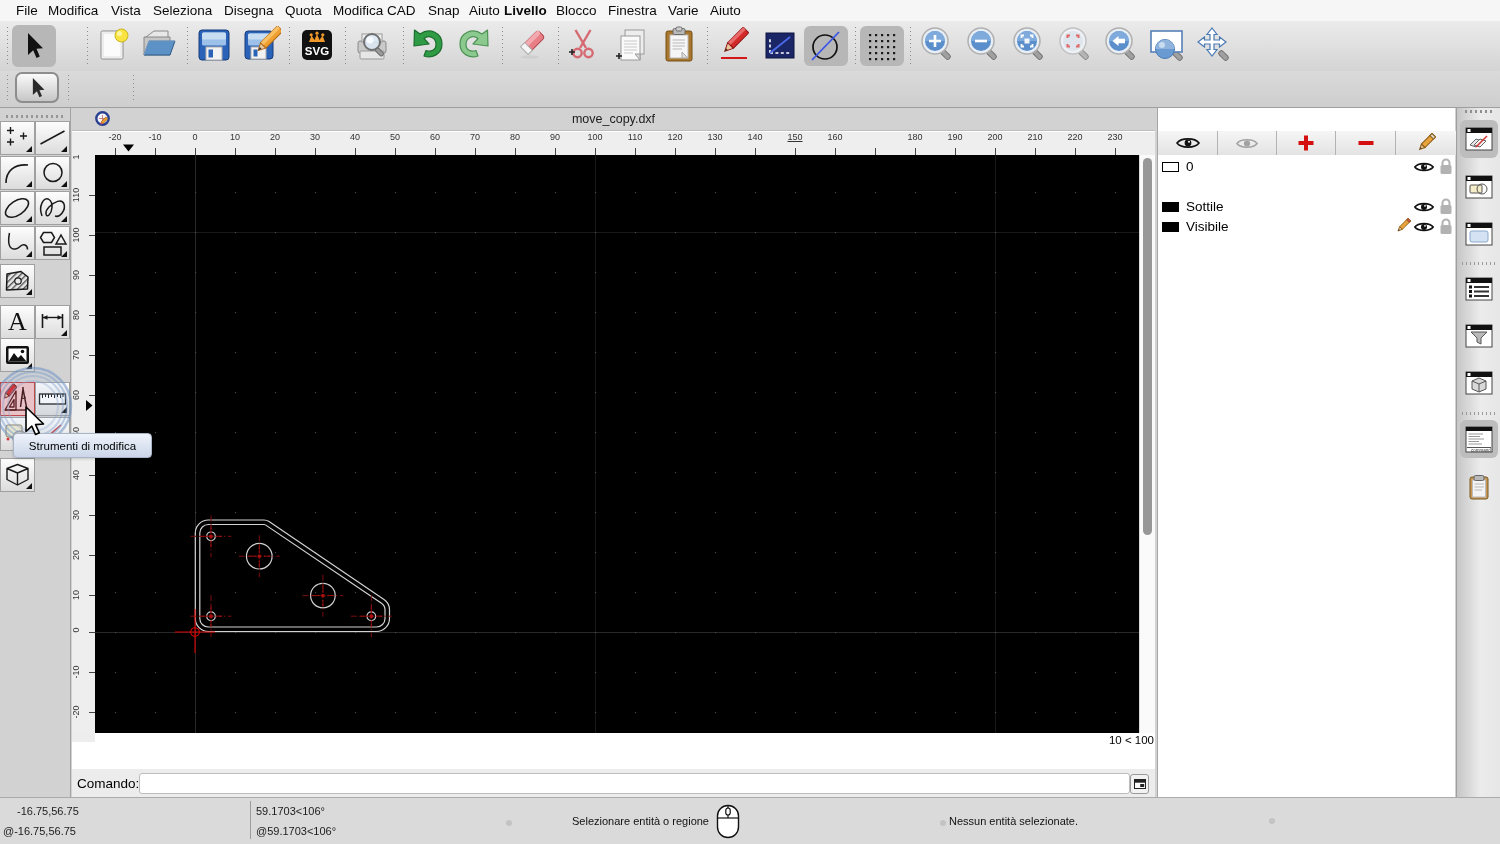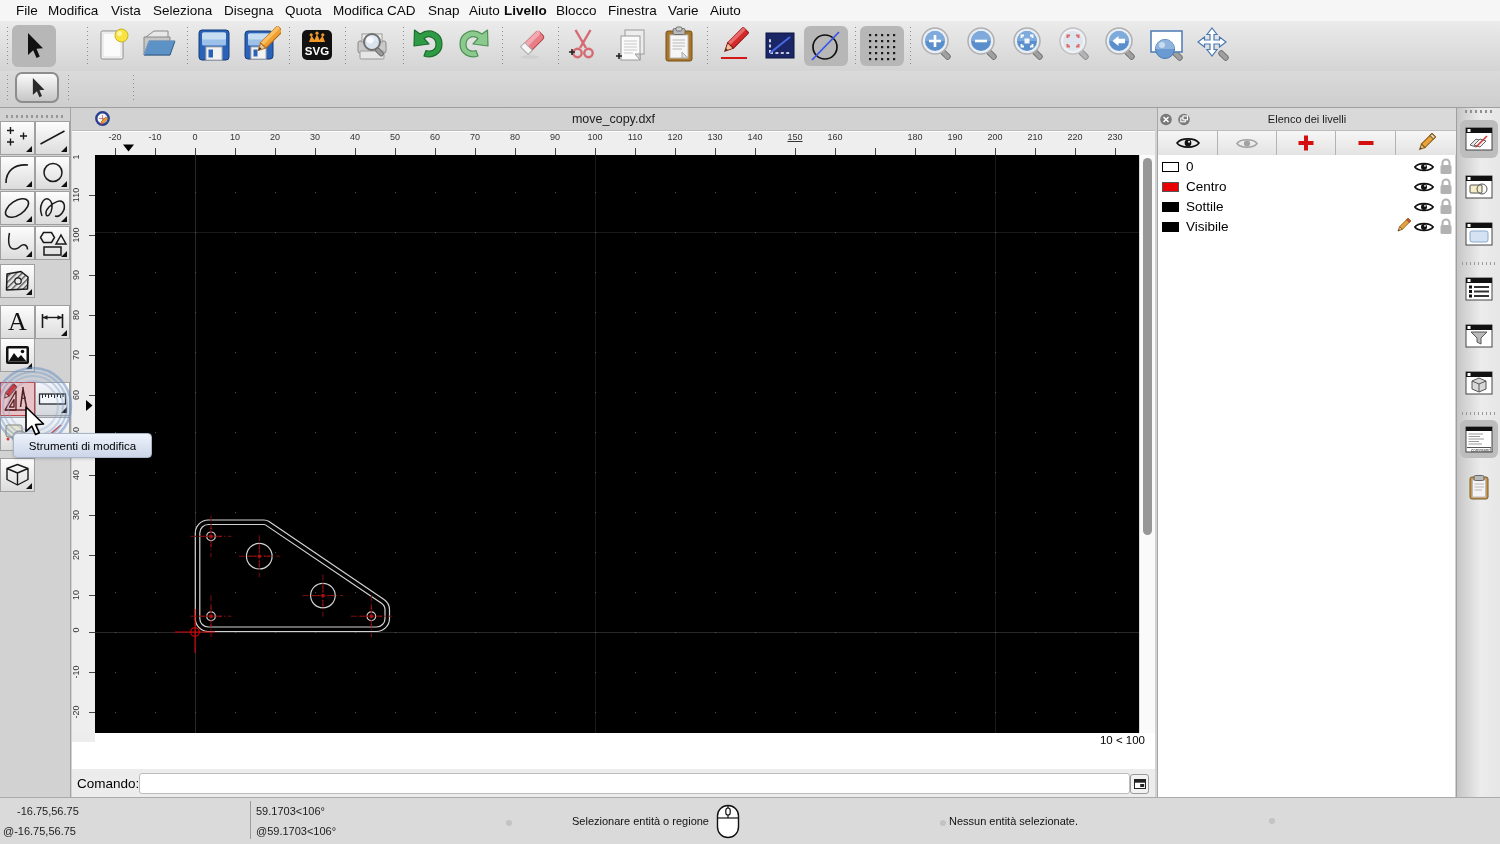--- a/index.html
+++ b/index.html
@@ -29,21 +29,21 @@
 #mdititle { position:absolute; left:0; top:0; width:1083px; height:23px; background:#d2d2d2; border-bottom:1px solid #bdbdbd; }
 #mdititle .t { position:absolute; left:0; width:100%; text-align:center; top:4px; font-size:12.5px; color:#1c1c1c; }
 #hruler { position:absolute; left:0; top:24px; width:1083px; height:23px; background:#eeeeee; }
 #hruler span { position:absolute; top:0px; font-size:9px; color:#333; transform:translateX(-50%); }
 #vruler { position:absolute; left:0; top:47px; width:23px; height:578px; background:#eeeeee; }
 #vruler span { position:absolute; left:-6px; font-size:9px; color:#333; transform:rotate(-90deg); transform-origin:center; width:20px; text-align:center; }
 #canvas { position:absolute; left:23px; top:47px; width:1044px; height:578px; background:#000; }
 #vsb { position:absolute; left:1067px; top:47px; width:16px; height:578px; background:#fafafa; border-left:1px solid #d8d8d8; }
 #vsb .thumb { position:absolute; left:3px; top:3px; width:9px; height:377px; background:#979797; border-radius:5px; }
 #gridstrip { position:absolute; left:0; top:625px; width:1083px; height:15px; background:#fff; font-size:11.5px; color:#000; }
-#gridstrip .g { position:absolute; right:10px; top:1px;margin-left:46px; }
+#gridstrip .g { position:absolute; right:1px; top:1px;margin-left:46px; }
 #cmdhist { position:absolute; left:0; top:640px; width:1083px; height:20px; background:#fff; border-top:1px solid #b0b0b0; border-bottom:1px solid #7a7a7a; font-size:13px; color:#1414cc; }
 #cmdhist .t { position:absolute; left:6px; top:2px; }
 #cmdrow { position:absolute; left:0; top:661px; width:1083px; height:28px; background:#ececec; }
 #cmdrow .lbl { position:absolute; left:5px; top:7px; font-size:13.5px; color:#000; }
 #cmdrow .field { position:absolute; left:67px; top:4px; width:991px; height:21px; background:#fff; border:1px solid #bcbcbc; border-radius:3px; }
 #cmdrow .kbtn { position:absolute; left:1058px; top:5px; width:19px; height:20px; background:#f2f2f2; border:1px solid #9a9a9a; border-radius:3px; }
 
 
 #rpanel { position:absolute; left:1157px; top:108px; width:298px; height:689px; background:#fff; border-left:1px solid #a6a6a6; }
 #rphead { position:absolute; left:0; top:0; width:298px; height:23px; background:#d9d9d9; border-bottom:1px solid #bdbdbd; }
@@ -649,30 +649,20 @@
           <svg style="position:absolute;left:2.5px;top:3px;" width="12" height="12" viewBox="0 0 12 12">
             <rect x="0.5" y="1.5" width="11" height="9" fill="#fff" stroke="#222"></rect>
             <rect x="0.5" y="1.5" width="11" height="3.2" fill="#222"></rect>
             <rect x="6.2" y="6" width="4" height="3" fill="#222"></rect>
           </svg>
         </span>
       </div>
 </div>
 
 <div id="rpanel">
-  <div id="rphead">
-        <span class="t">Elenco dei livelli</span>
-    <svg style="position:absolute; left:1px; top:4px;" width="46" height="15" viewBox="0 0 46 15">
-      <circle cx="7" cy="7.5" r="5.8" fill="#7a7a7a"></circle>
-      <path d="M4.5 5 L9.5 10 M9.5 5 L4.5 10" stroke="#fff" stroke-width="1.5"></path>
-      <circle cx="25" cy="7.5" r="5.8" fill="#7a7a7a"></circle>
-      <rect x="21.8" y="6" width="4.5" height="3.8" fill="none" stroke="#fff" stroke-width="1.1"></rect>
-      <rect x="24" y="4" width="4.5" height="3.8" fill="#7a7a7a" stroke="#fff" stroke-width="1.1"></rect>
-    </svg>
-  </div>
   <div id="rptools">
     <span class="rpt" style="left:0; width:60px;">
           <svg width="24" height="14" viewBox="0 0 24 14">
             <path d="M1 7 C5 1.5 19 1.5 23 7 C19 12.5 5 12.5 1 7 Z" fill="none" stroke="#111" stroke-width="1.6"></path>
             <circle cx="12" cy="7" r="3.4" fill="#111"></circle>
             <circle cx="13" cy="5.8" r="1" fill="#fff"></circle>
           </svg>
         </span>
     <span class="rpt" style="left:60px; width:59px;">
           <svg width="22" height="13" viewBox="0 0 24 14">
@@ -708,33 +698,20 @@
     <svg style="position:absolute; left:256px; top:3px;" width="20" height="14" viewBox="0 0 24 14">
           <path d="M1 7 C5 1.5 19 1.5 23 7 C19 12.5 5 12.5 1 7 Z" fill="none" stroke="#111" stroke-width="2"></path>
           <circle cx="12" cy="7" r="3.6" fill="#111"></circle>
           <circle cx="13.2" cy="5.6" r="1.1" fill="#fff"></circle>
         </svg>
     <svg style="position:absolute; left:281px; top:1px;" width="14" height="17" viewBox="0 0 14 17">
           <path d="M3.5 7 V5 a3.5 3.5 0 0 1 7 0 V7" fill="none" stroke="#b2b2b2" stroke-width="2"></path>
           <rect x="1.5" y="7" width="11" height="9" rx="1.5" fill="#b2b2b2"></rect>
         </svg>
   </div>
-  <div class="lrow" style="top:69px;">
-        <span class="sw" style="background:#ea0000; border:1.3px solid #555;"></span>
-        <span class="nm">Centro</span>
-    <svg style="position:absolute; left:256px; top:3px;" width="20" height="14" viewBox="0 0 24 14">
-          <path d="M1 7 C5 1.5 19 1.5 23 7 C19 12.5 5 12.5 1 7 Z" fill="none" stroke="#111" stroke-width="2"></path>
-          <circle cx="12" cy="7" r="3.6" fill="#111"></circle>
-          <circle cx="13.2" cy="5.6" r="1.1" fill="#fff"></circle>
-        </svg>
-    <svg style="position:absolute; left:281px; top:1px;" width="14" height="17" viewBox="0 0 14 17">
-          <path d="M3.5 7 V5 a3.5 3.5 0 0 1 7 0 V7" fill="none" stroke="#b2b2b2" stroke-width="2"></path>
-          <rect x="1.5" y="7" width="11" height="9" rx="1.5" fill="#b2b2b2"></rect>
-        </svg>
-  </div>
   <div class="lrow" style="top:89px;">
         <span class="sw" style="background:#000;"></span>
         <span class="nm">Sottile</span>
     <svg style="position:absolute; left:256px; top:3px;" width="20" height="14" viewBox="0 0 24 14">
           <path d="M1 7 C5 1.5 19 1.5 23 7 C19 12.5 5 12.5 1 7 Z" fill="none" stroke="#111" stroke-width="2"></path>
           <circle cx="12" cy="7" r="3.6" fill="#111"></circle>
           <circle cx="13.2" cy="5.6" r="1.1" fill="#fff"></circle>
         </svg>
     <svg style="position:absolute; left:281px; top:1px;" width="14" height="17" viewBox="0 0 14 17">
           <path d="M3.5 7 V5 a3.5 3.5 0 0 1 7 0 V7" fill="none" stroke="#b2b2b2" stroke-width="2"></path>

